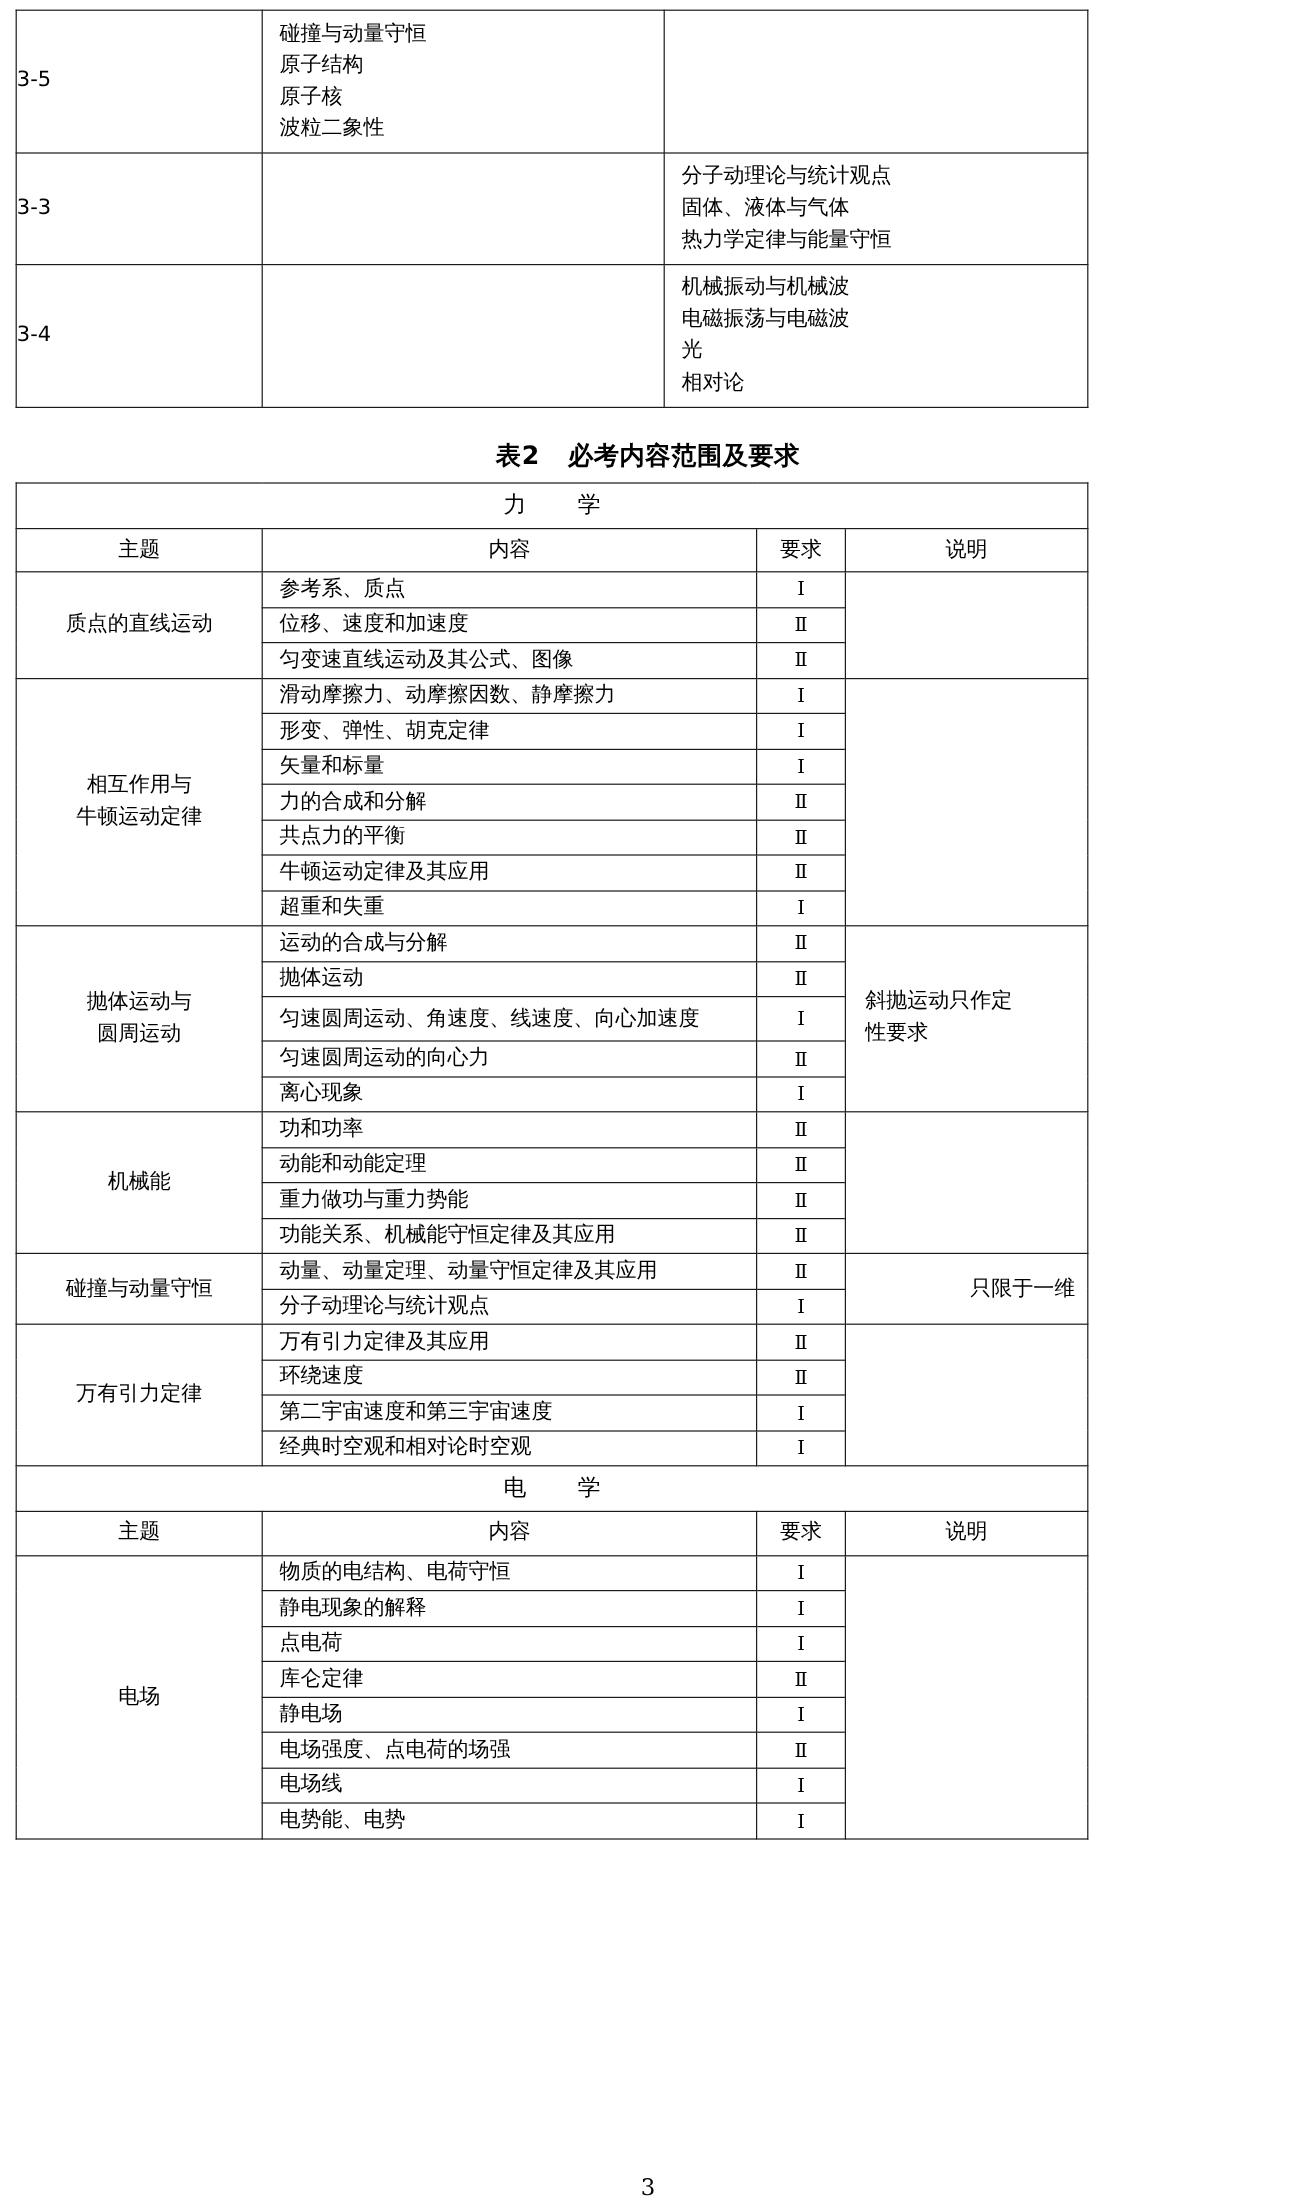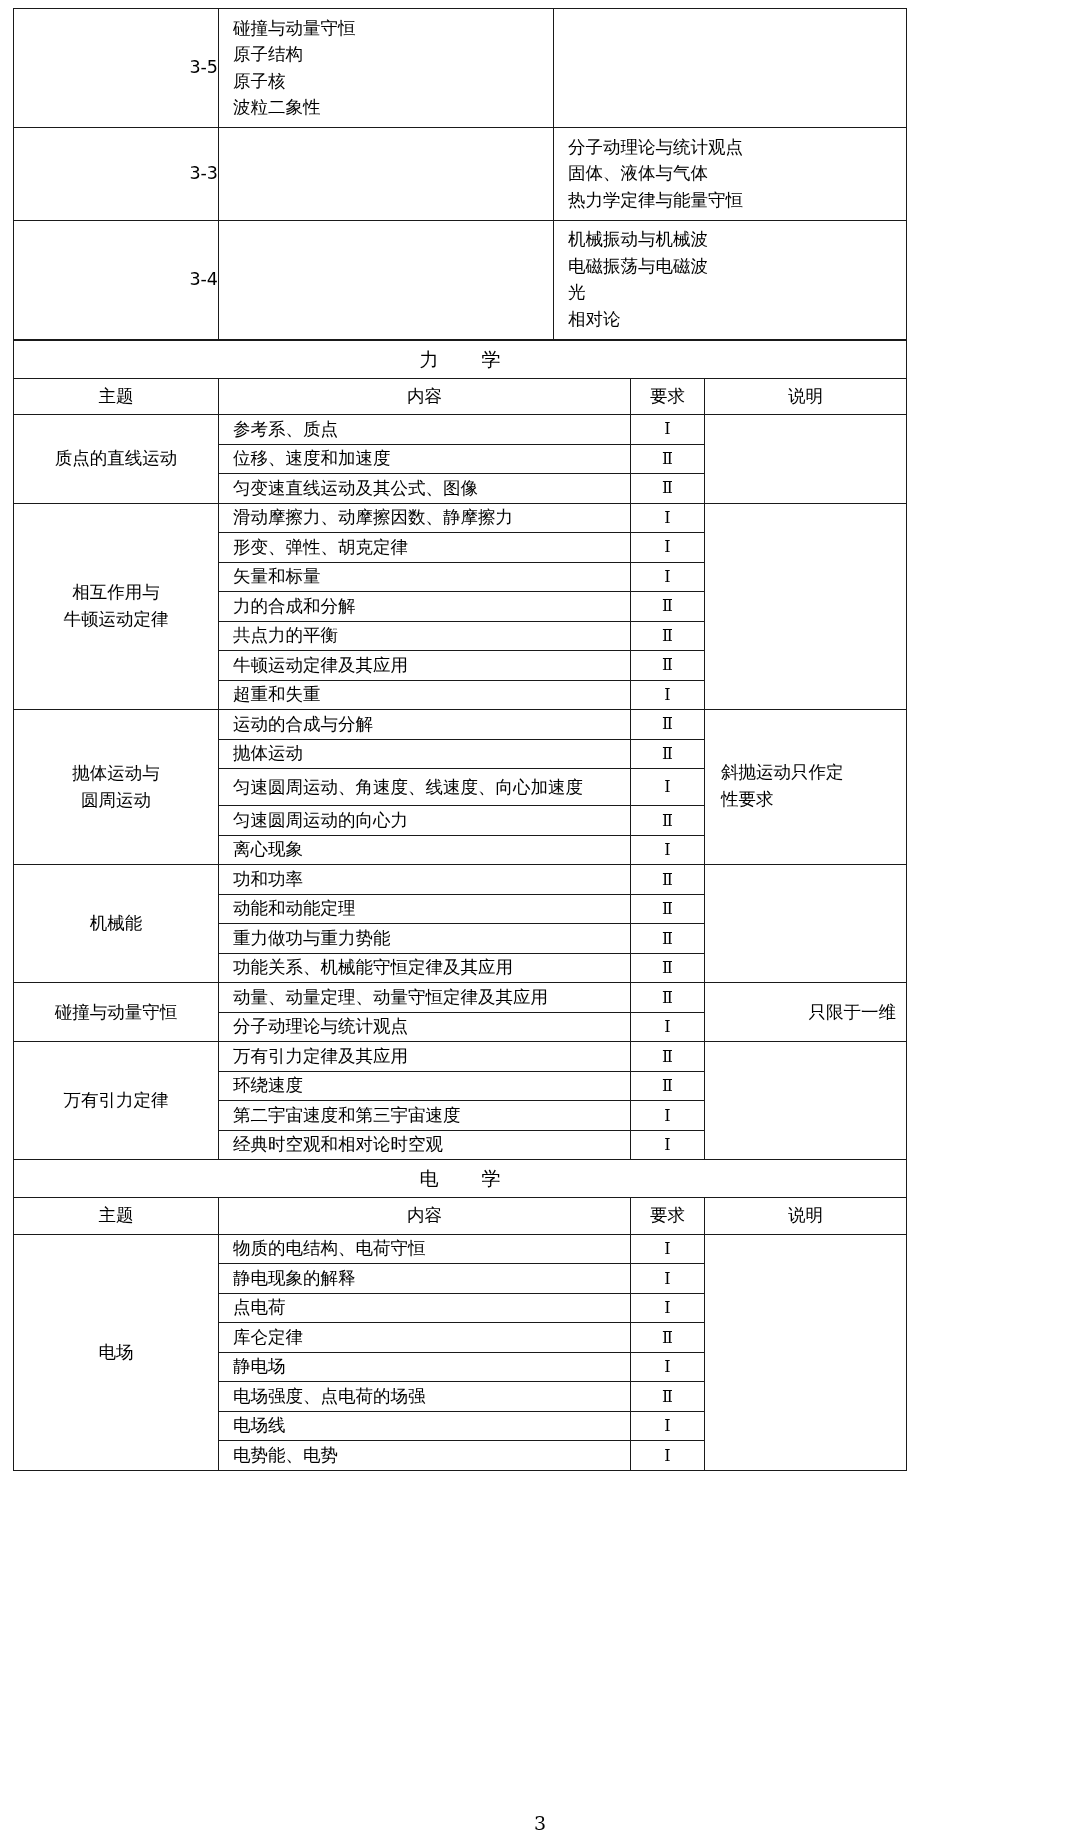--- a/index.html
+++ b/index.html
@@ -38,21 +38,21 @@
   }
 
   
   .t1 {
     width: 893px;
     margin: 8px 0 0 13px;
   }
   .t1 td {
     border: 1px solid #1a1a1a;
   }
-  .t1 .col-code   { width: 205px; text-align: right; }
+  .t1 .col-code   { width: 205px; text-align: left; }
   .t1 .col-mid    { width: 335px; }
   .t1 .col-right  { width: 353px; }
   .t1 .cell-lines {
     padding: 6px 0 6px 14px;
   }
   .t1 .line {
     padding: 4.5px 0;
     white-space: nowrap;
   }
 
@@ -174,20 +174,23 @@
             <div class="line">机械振动与机械波</div>
             <div class="line">电磁振荡与电磁波</div>
             <div class="line">光</div>
             <div class="line">相对论</div>
           </div>
         </td>
       </tr>
     </tbody>
   </table>
 
+  <div class="t2-caption">
+    <span class="num">表2</span>&nbsp;&nbsp;&nbsp;<span>必考内容范围及要求</span>
+  </div>
 
   <table class="t2">
     <colgroup>
       <col class="col-topic">
         <col class="col-cont">
         <col class="col-req">
         <col class="col-note">
     </colgroup>
     <tbody>
 

